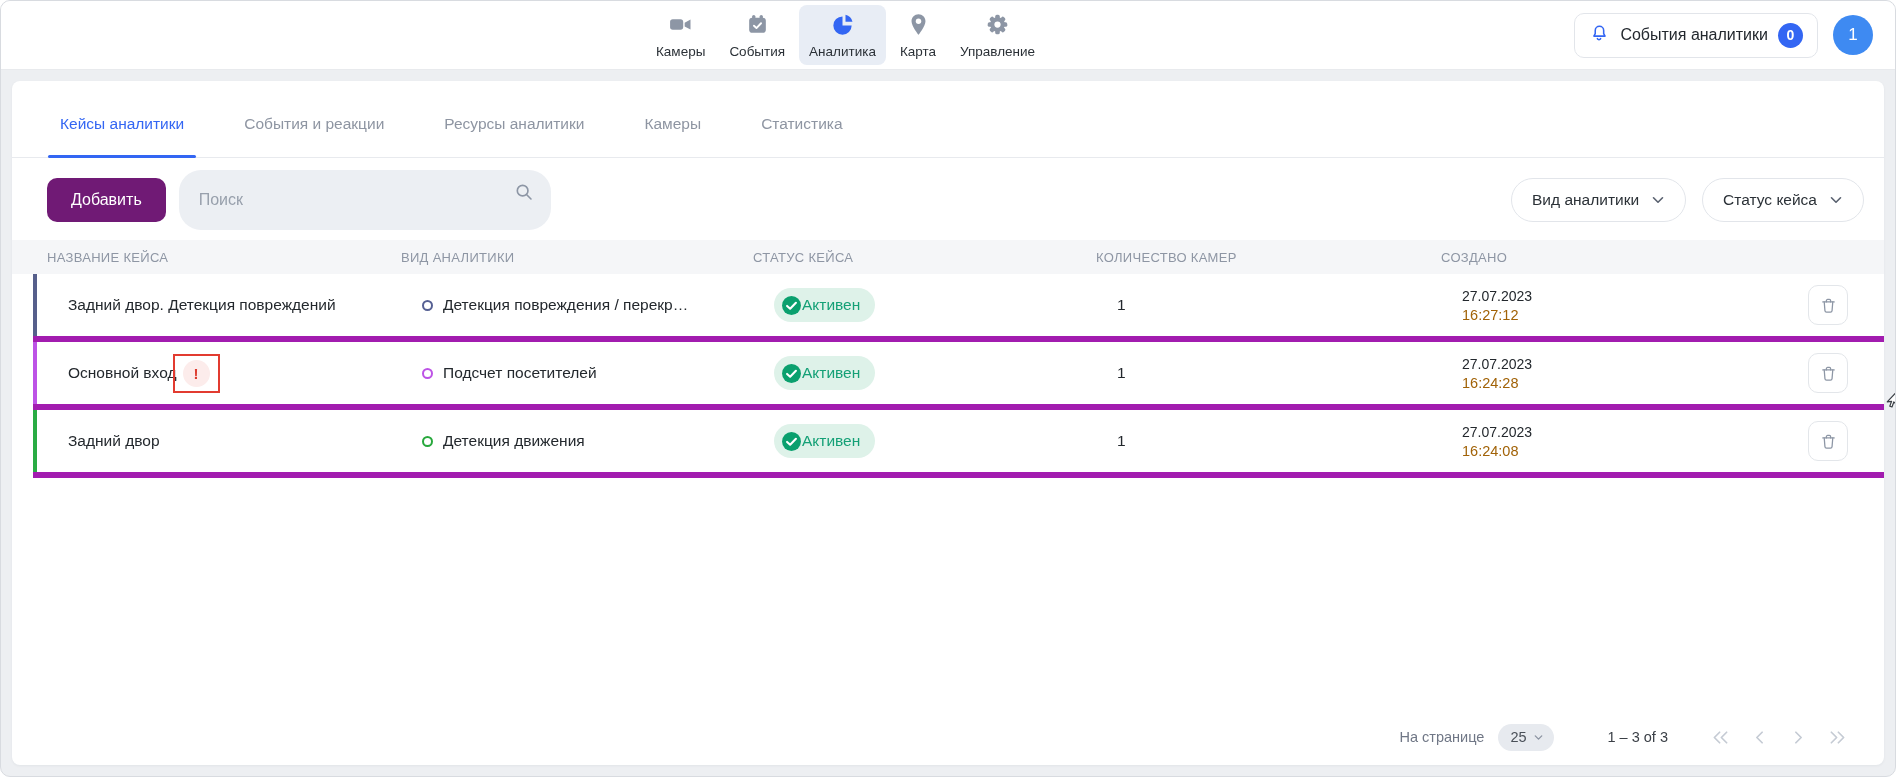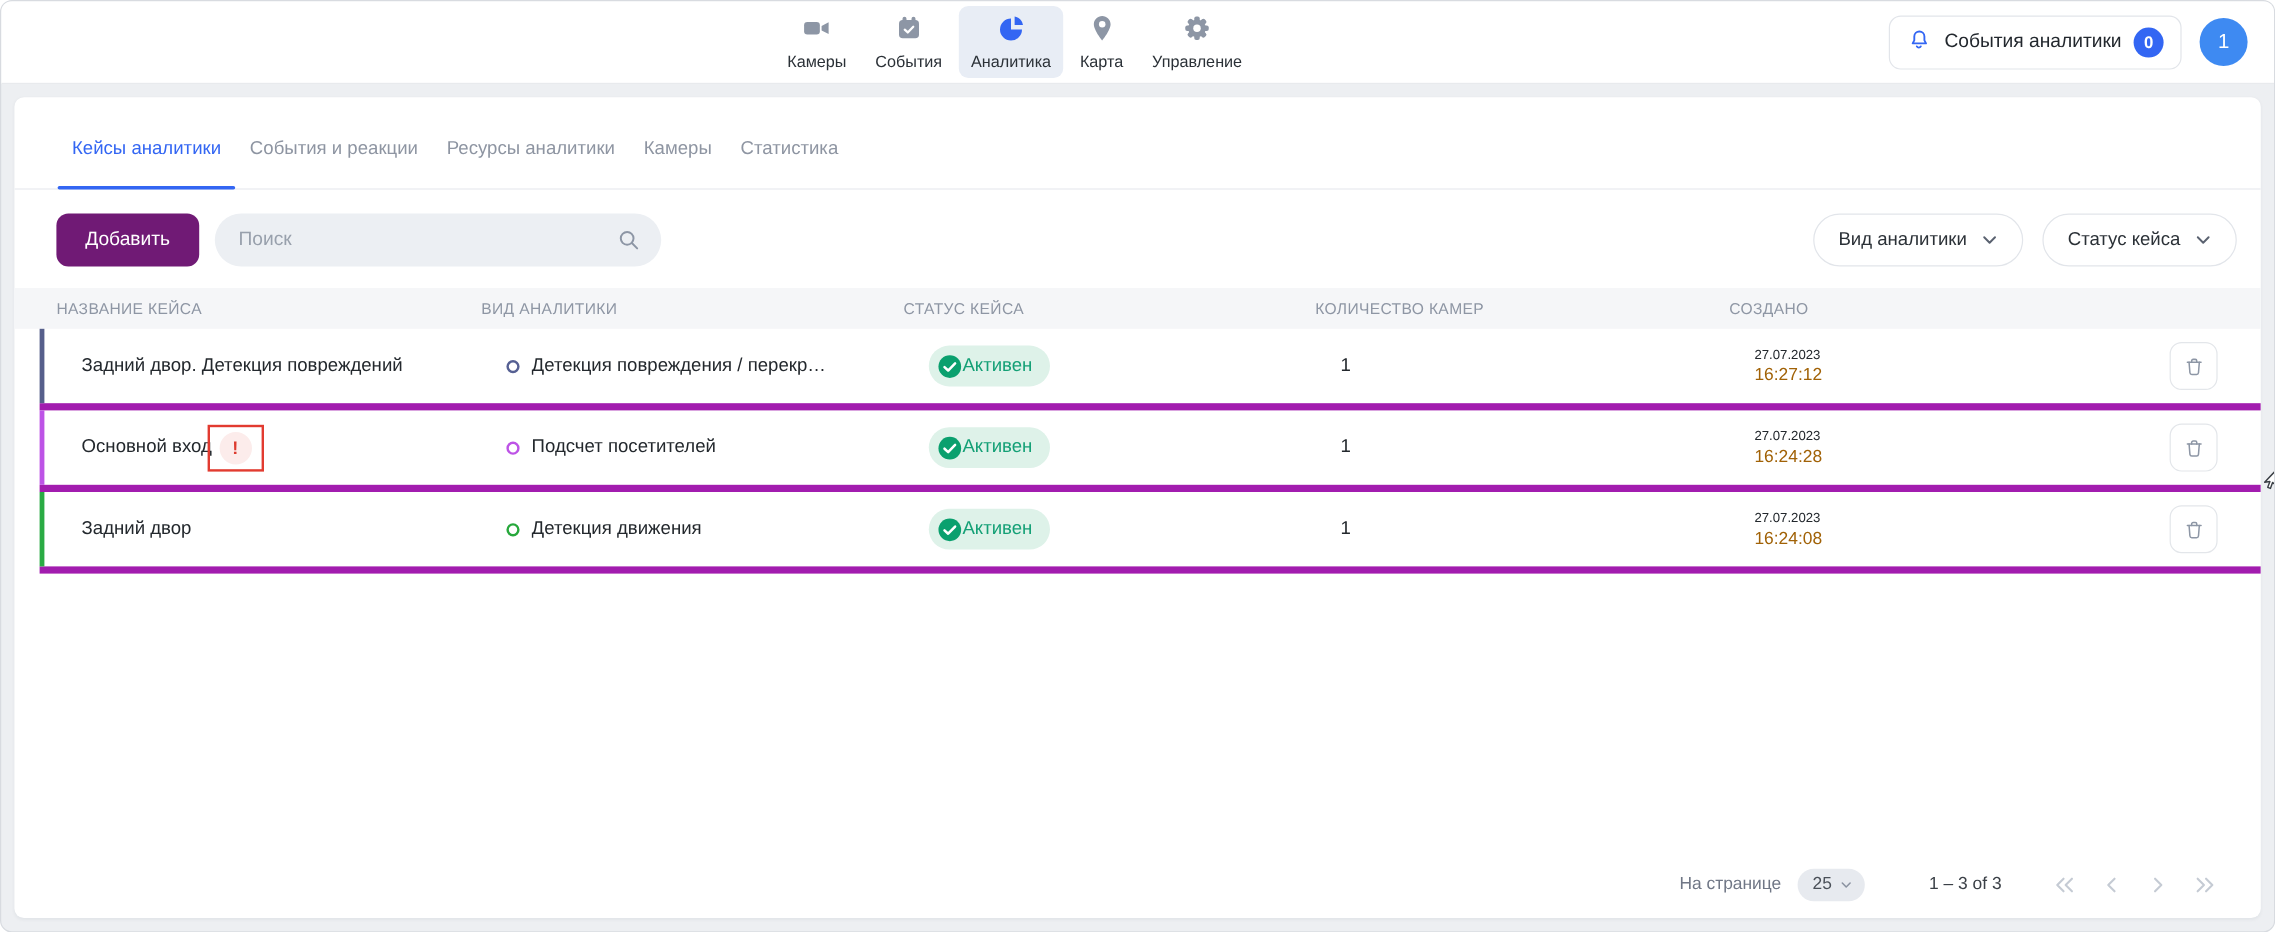--- a/index.html
+++ b/index.html
@@ -16,28 +16,28 @@
   .top-right { position:absolute; right:22px; top:0; height:100%; display:flex; align-items:center; gap:15px; }
   .events-pill { display:flex; align-items:center; gap:10px; height:45px; padding:0 14px 0 13px; border:1px solid #e2e5ea; border-radius:10px; background:#fff; cursor:pointer; }
   .events-pill svg { width:22px; height:22px; }
   .events-label { font-size:16px; color:#23282e; }
   .badge { min-width:25px; height:25px; border-radius:13px; background:#3366f3; color:#fff; font-size:14px; display:flex; align-items:center; justify-content:center; font-weight:bold; }
   .avatar { width:40px; height:40px; border-radius:50%; background:#3e8af2; color:#fff; font-size:17px; display:flex; align-items:center; justify-content:center; cursor:pointer; }
 
   
   .card { position:absolute; left:11px; right:11px; top:80px; bottom:11px; background:#fff; border-radius:8px; box-shadow:0 1px 3px rgba(20,30,50,.05); overflow:hidden; }
 
-  .tabs { display:flex; align-items:center; gap:20px; height:77px; padding:10px 20px 0 46px; border-bottom:1px solid #e8eaee; }
+  .tabs { display:flex; align-items:center; gap:56px; height:77px; padding:10px 20px 0 46px; border-bottom:1px solid #e8eaee; }
   .tab { position:relative; height:100%; display:flex; align-items:center; font-size:15.5px; color:#8e95a2; cursor:pointer; padding:0 2px; white-space:nowrap; }
   .tab.active { color:#3366f3; }
   .tab.active::after { content:""; position:absolute; left:-10px; right:-10px; bottom:-1px; height:3px; background:#3366f3; border-radius:2px; }
 
   .toolbar { display:flex; align-items:center; height:44px; margin:20px 20px 0 35px; }
   .btn-add { height:44px; padding:0 24px; border:none; border-radius:10px; background:#701a75; color:#fff; font-size:16px; font-family:inherit; cursor:pointer; }
-  .search { position:relative; margin-left:13px; width:372px; height:44px; }
+  .search { position:relative; margin-left:13px; width:372px; height:60px; }
   .search input { width:100%; height:100%; border:none; outline:none; background:#eceff3; border-radius:22px; padding:0 50px 0 20px; font-size:16px; color:#30353c; font-family:inherit; }
   .search input::placeholder { color:#98a0ac; }
   .search-ic { position:absolute; right:16px; top:11px; width:22px; height:22px; cursor:pointer; }
   .filters { margin-left:auto; display:flex; gap:16px; }
   .filter-pill { display:flex; align-items:center; gap:10px; height:44px; padding:0 18px 0 20px; border:1px solid #e2e5ea; border-radius:22px; background:#fff; font-size:15.5px; color:#2b3137; cursor:pointer; white-space:nowrap; }
   .filter-pill svg, .search-ic svg { width:100%; height:100%; }
   .filter-pill svg { width:18px; height:18px; }
 
   
   .tbl { margin-top:18px; }
@@ -47,21 +47,21 @@
   .th:first-child { padding-left:35px; }
   .row { position:relative; height:68px; border-bottom:6px solid #a21caf; cursor:pointer;margin-left:21px; }
   .row::before { content:""; position:absolute; left:0; top:0; bottom:0; width:4px; background:var(--bar); }
   .cell { font-size:15.5px; color:#23282d; }
   .name-cell { display:flex; align-items:center; padding-left:35px; }
   .type-cell { display:flex; align-items:center; gap:10px; }
   .type-dot { width:11px; height:11px; border-radius:50%; border:2.5px solid var(--dot); flex:0 0 auto; }
   .type-text { white-space:nowrap; overflow:hidden; text-overflow:ellipsis; max-width:330px; }
   .status-badge { display:inline-flex; align-items:center; gap:0; height:34px; padding:0 15px 0 7px; border-radius:17px; background:#def2e9; color:#14a076; font-size:15.5px; }
   .status-badge svg { width:21px; height:21px; }
-  .created .d { font-size:11px; color:#23282d; }
+  .created .d { font-size:14px; color:#23282d; }
   .created .t { font-size:14.5px; color:#a16207; margin-top:3px; }
   .trash-col { display:flex; justify-content:flex-end; padding-right:36px; }
   .trash-btn { width:40px; height:40px; border:1px solid #e3e6ea; background:#fff; border-radius:10px; display:flex; align-items:center; justify-content:center; cursor:pointer; }
   .trash-btn svg { width:19px; height:19px; }
 
   .warn-box { display:inline-flex; align-items:center; justify-content:center; border:2px solid #e23b30; padding:4px 8px; margin-left:-4px; }
   .warn-circle { width:27px; height:27px; border-radius:50%; background:#fceceb; color:#dd3b2f; font-size:15px; font-weight:bold; display:flex; align-items:center; justify-content:center; }
 
   
   .pagination { position:absolute; right:36px; bottom:0; height:56px; display:flex; align-items:center; gap:14px; }

